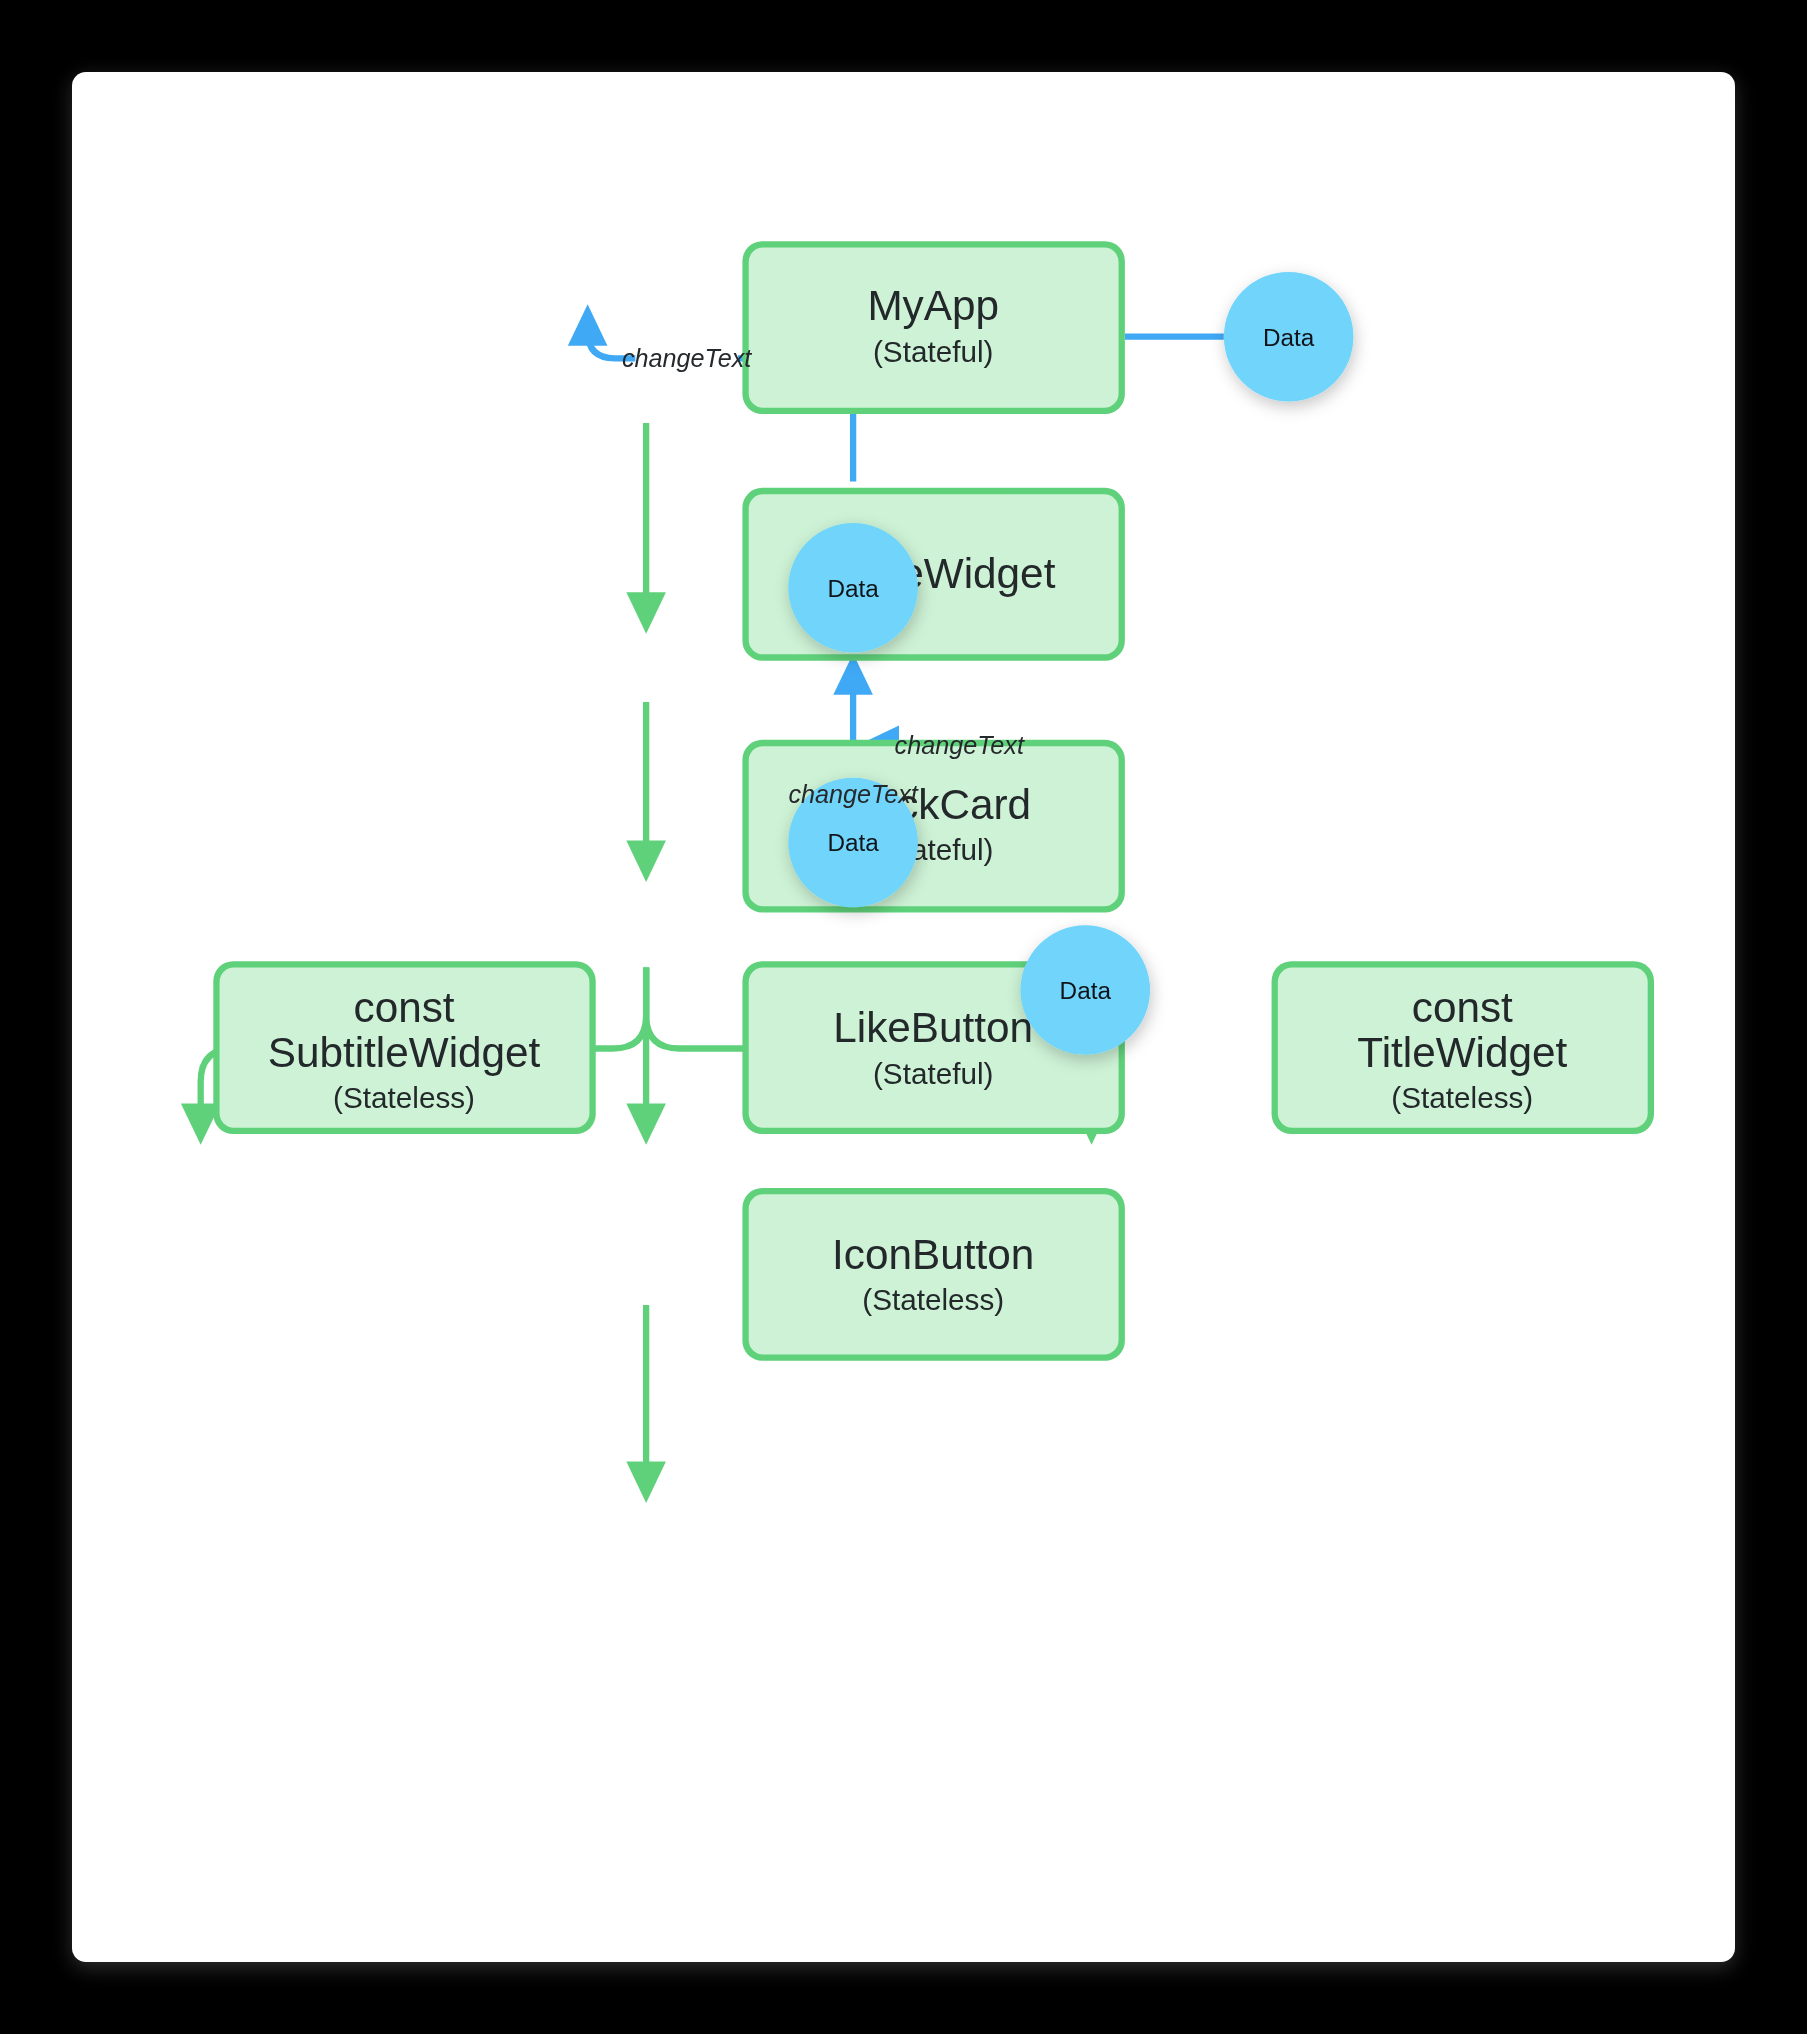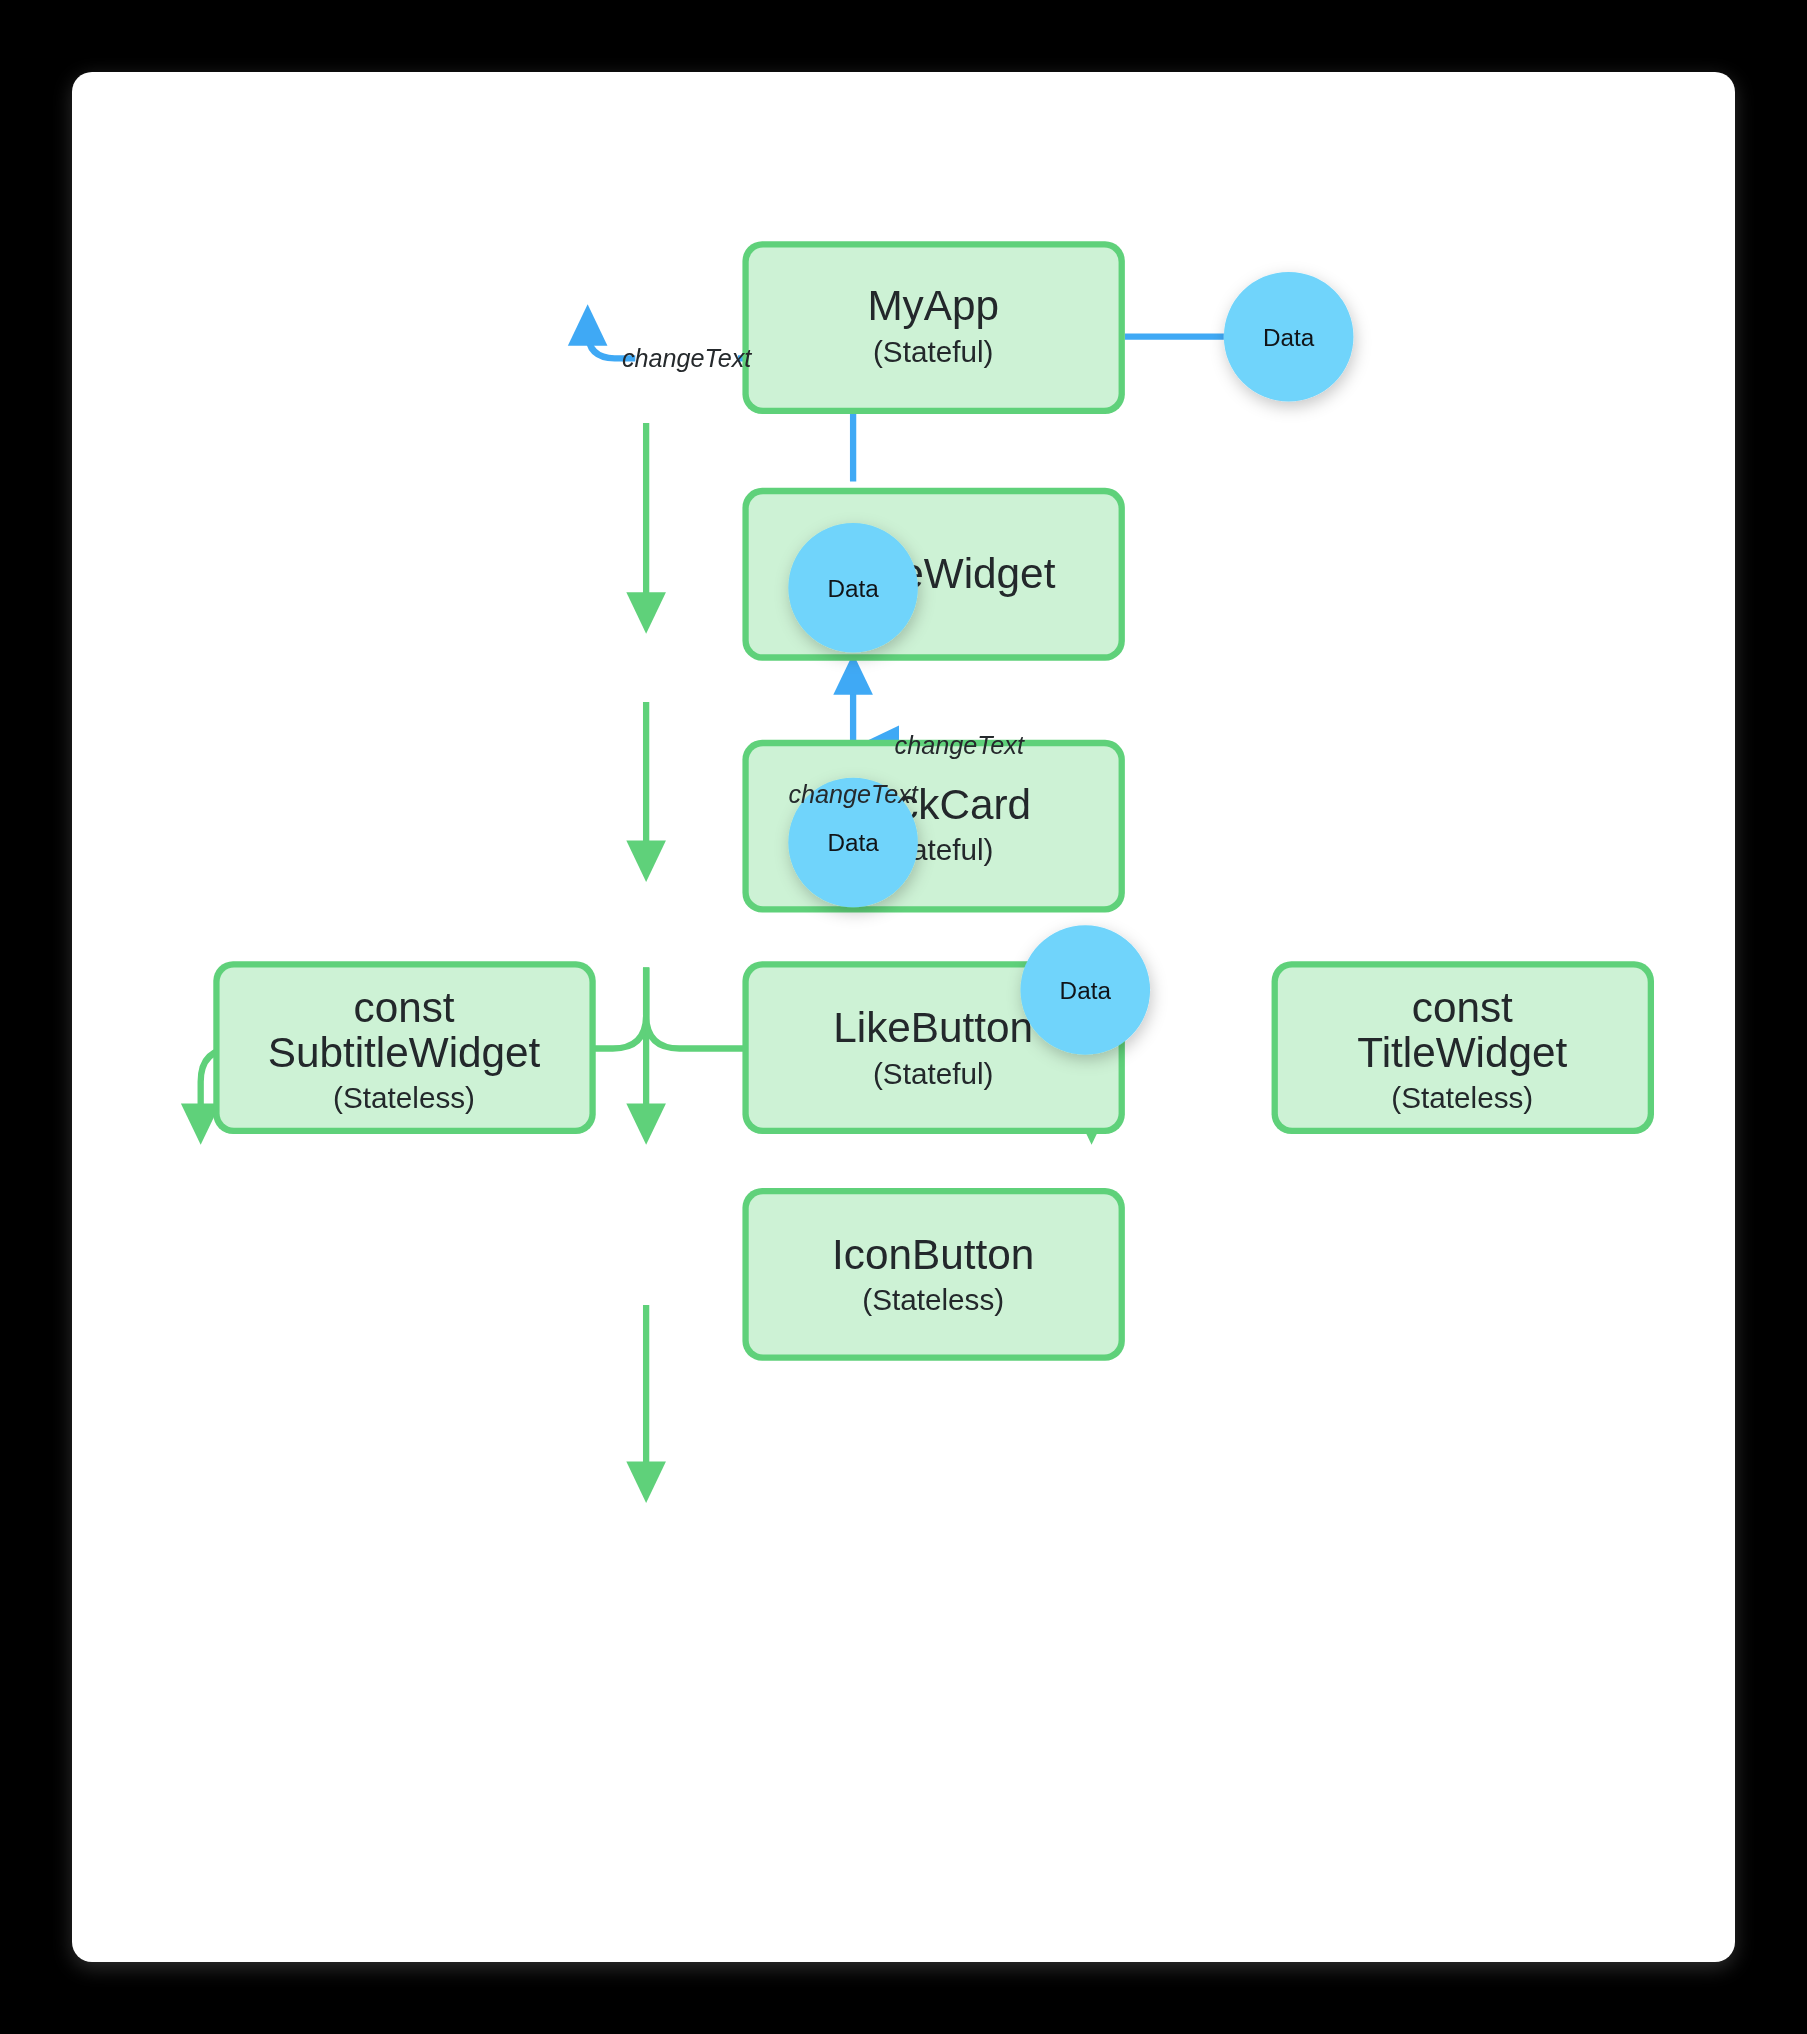--- a/index.html
+++ b/index.html
@@ -19,21 +19,21 @@
     height: 2034px;
     background: #000000;
   }
   #card {
     position: absolute;
     left: 72px;
     top: 72px;
     width: 1663px;
     height: 1890px;
     background: #ffffff;
-    border-radius: 20px;
+    border-radius: 14px;
     box-shadow: 0 5.4px 20px rgba(255,255,255,0.18);
     overflow: hidden;
   }
   svg#diagram {
     position: absolute;
     left: 0;
     top: 0;
     width: 1663px;
     height: 1890px;
     display: block;

